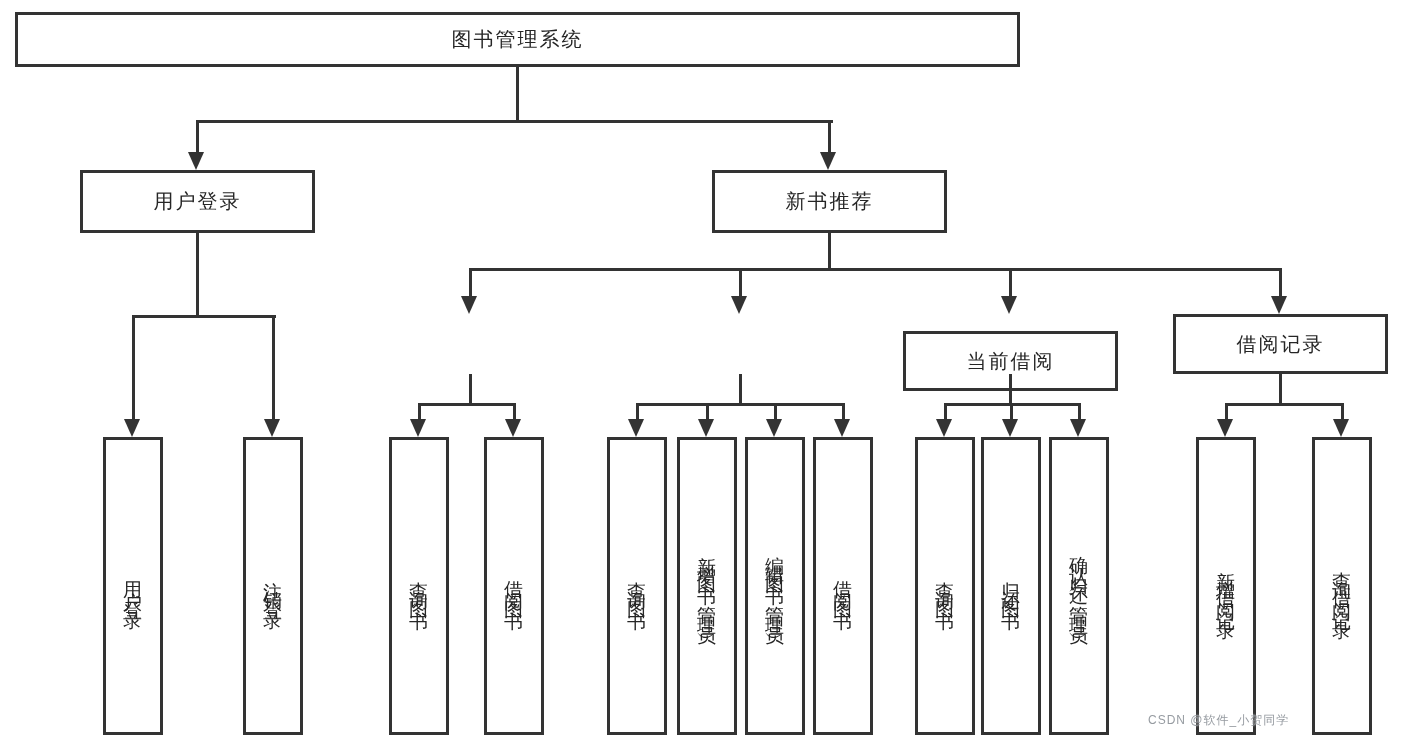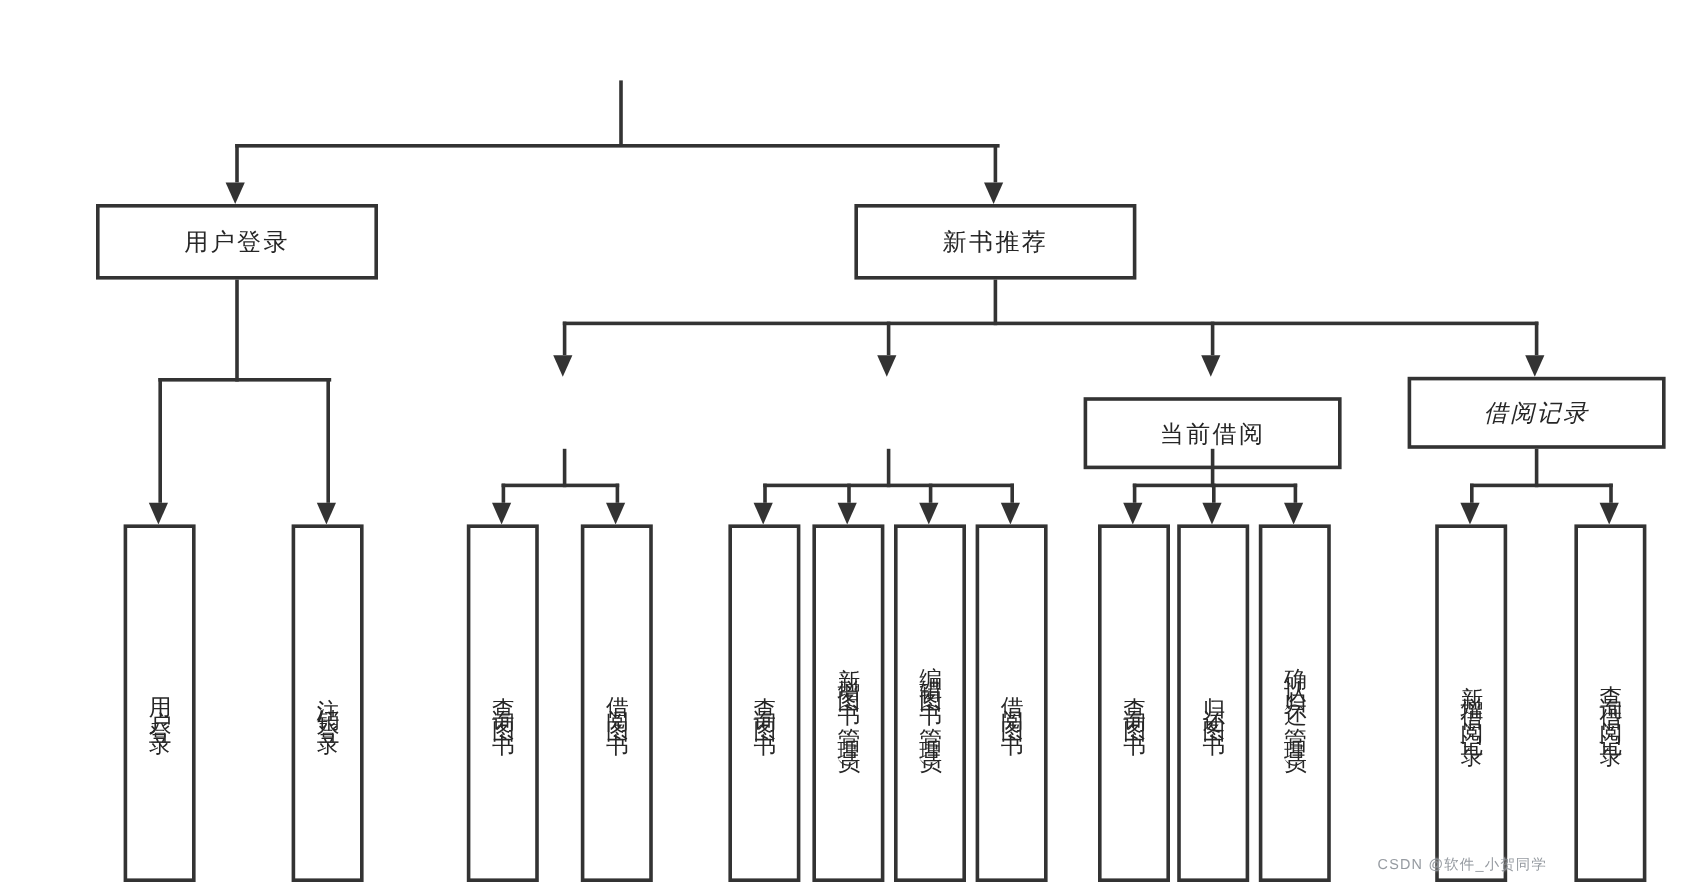--- a/index.html
+++ b/index.html
@@ -53,20 +53,23 @@
     letter-spacing:1px;
     text-shadow:0 0 2px rgba(255,255,255,0.8);
     white-space:nowrap;
   }
 </style>
 </head>
 <body>
 
 <div id="canvas">
 
+  <div class="box" style="left:15px;top:12px;width:1005px;height:55px;">
+    <span>图书管理系统</span>
+  </div>
 
   <div class="vline" style="left:516px;top:67px;height:53px;"></div>
   <div class="hline" style="left:196px;top:120px;width:637px;"></div>
   <div class="vline" style="left:196px;top:120px;height:32px;"></div>
   <div class="arrow" style="left:188px;top:152px;"></div>
   <div class="vline" style="left:828px;top:120px;height:32px;"></div>
   <div class="arrow" style="left:820px;top:152px;"></div>
 
   <div class="box" style="left:80px;top:170px;width:235px;height:63px;">
     <span>用户登录</span>
@@ -89,21 +92,21 @@
   <div class="vline" style="left:739px;top:268px;height:28px;"></div>
   <div class="arrow" style="left:731px;top:296px;"></div>
   <div class="vline" style="left:1009px;top:268px;height:28px;"></div>
   <div class="arrow" style="left:1001px;top:296px;"></div>
   <div class="vline" style="left:1279px;top:268px;height:28px;"></div>
   <div class="arrow" style="left:1271px;top:296px;"></div>
 
   <div class="box" style="left:903px;top:331px;width:215px;height:60px;">
     <span>当前借阅</span>
   </div>
-  <div class="box" style="left:1173px;top:314px;width:215px;height:60px;font-style:italic;">
+  <div class="box" style="left:1173px;top:314px;width:215px;height:60px;">
     <span>借阅记录</span>
   </div>
 
   <div class="vline" style="left:469px;top:374px;height:32px;"></div>
   <div class="vline" style="left:739px;top:374px;height:32px;"></div>
   <div class="vline" style="left:1009px;top:374px;height:32px;"></div>
   <div class="vline" style="left:1279px;top:374px;height:32px;"></div>
 
   <div class="hline" style="left:418px;top:403px;width:98px;"></div>
   <div class="hline" style="left:636px;top:403px;width:209px;"></div>

